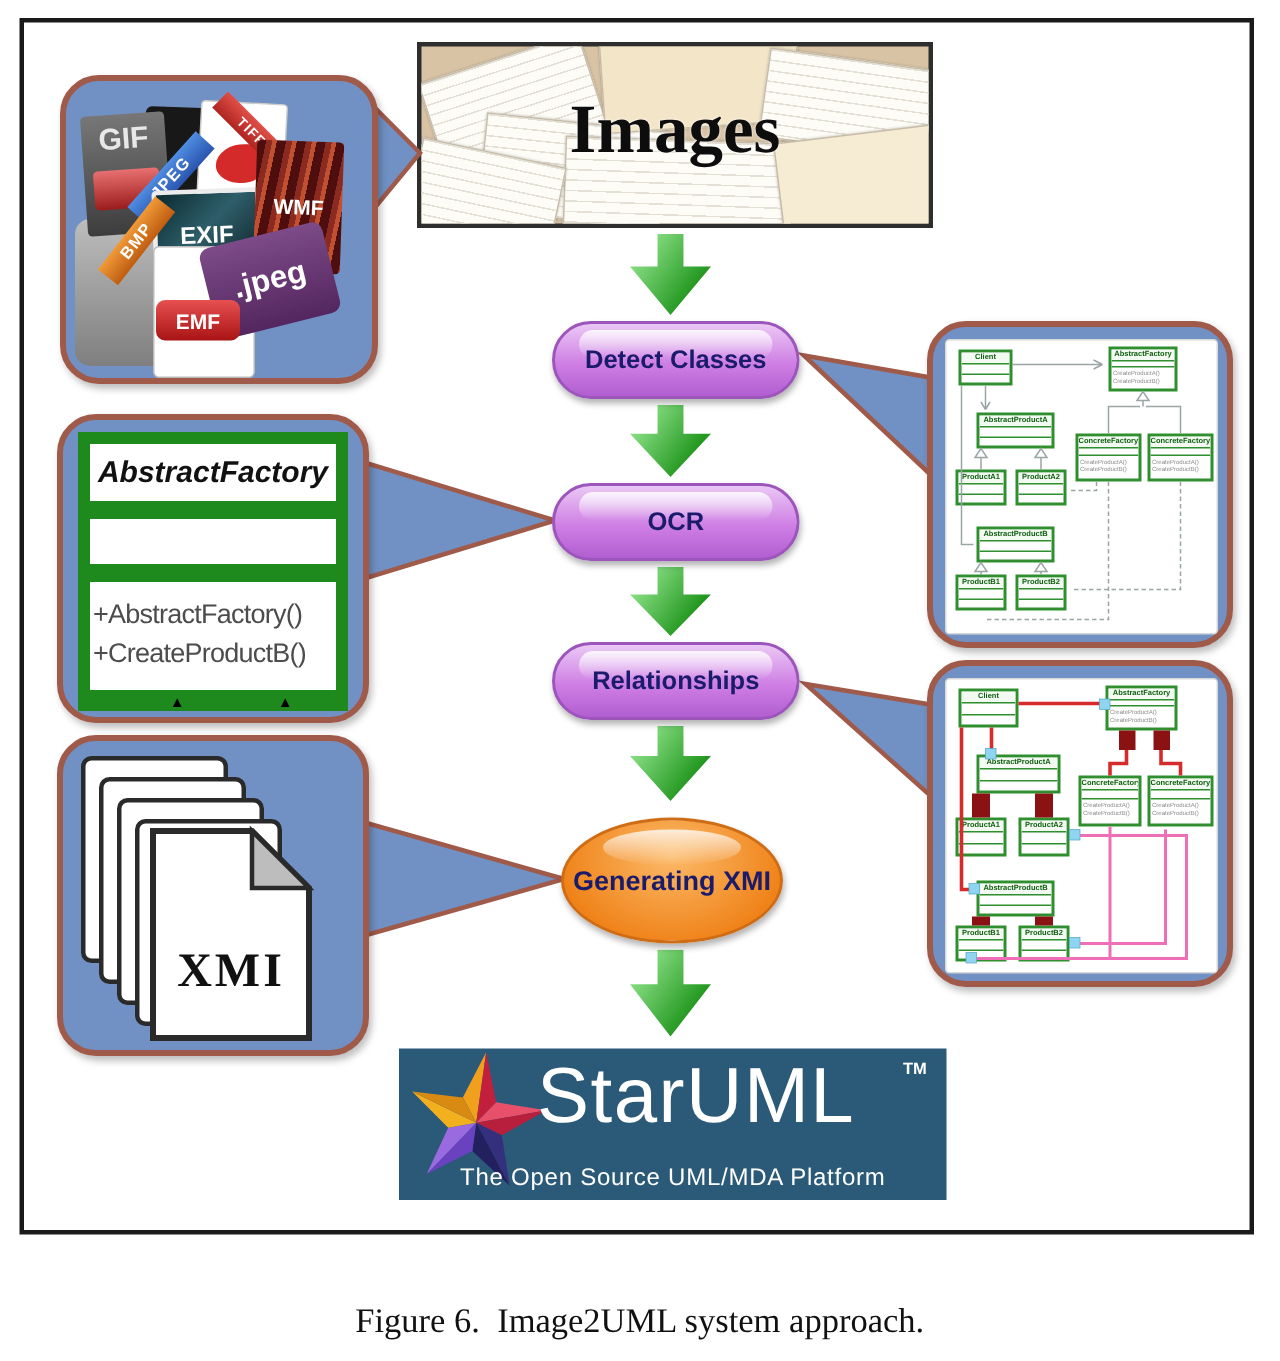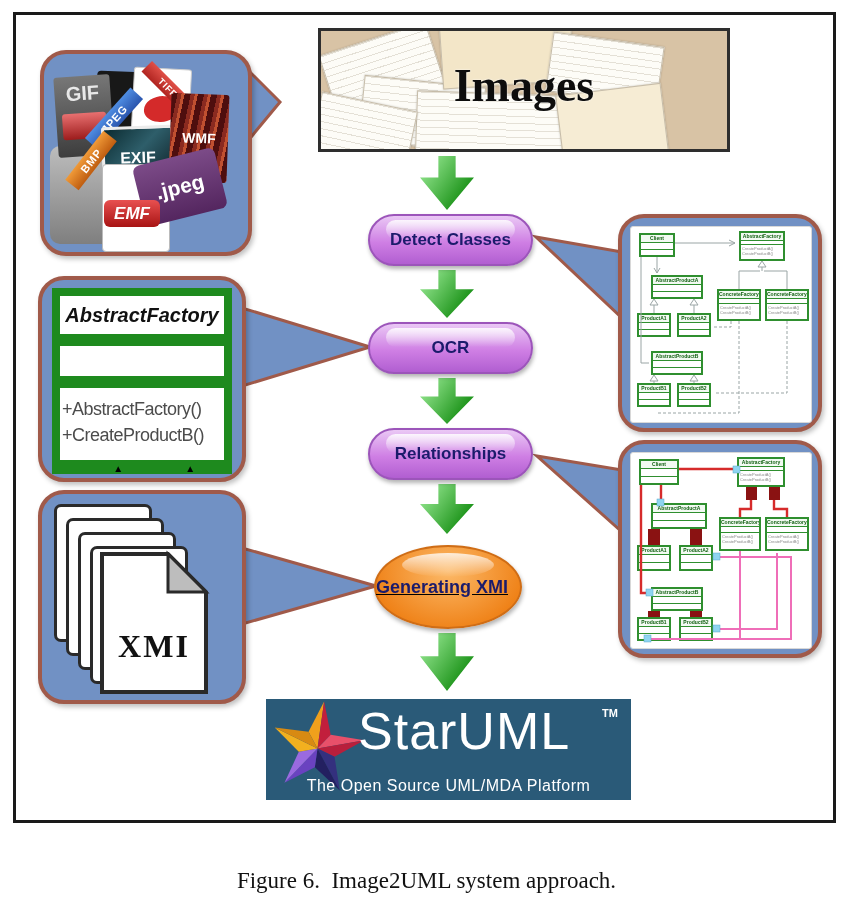--- a/index.html
+++ b/index.html
@@ -2,22 +2,22 @@
 <html style="--bubble_fill: #7191c4; --bubble_border: #a05a4a; --pill_top: #eac8f5; --pill_mid: #cf7fe4; --pill_border: #9c55ba; --pill_text: #1b1b6b; --arrow_light: #93e58e; --arrow_dark: #22971f; --ellipse_light: #fcb968; --ellipse_dark: #ef8218; --ellipse_border: #cf6d16; --staruml_bg: #2a5a78; --class_green: #1e8a1e; --images_bg: #d8c3a5; --mini_green: #2f8f2f; --red_line: #d62b2b; --dark_red: #8a1212; --pink_line: #ef6eb8; --blue_sq: #8fd4f0; --gray_line: #9aa5a5;"><head>
 <meta charset="utf-8">
 <style>
   html,body{margin:0;padding:0;background:#fff;}
   #stage{position:relative;width:853px;height:907px;background:#fff;overflow:hidden;
          font-family:"Liberation Sans",sans-serif;}
   
   #frame{position:absolute;left:13px;top:12px;width:817px;height:805px;border:3px solid #1a1a1a;}
 
   
-  .images-box{position:absolute;left:278px;top:28px;width:412px;height:124px;
-      background:var(--images_bg);border:3px solid #2e2e2e;box-sizing:border-box;overflow:hidden;margin-left:40px;}
+  .images-box{position:absolute;left:278px;top:28px;width:344px;height:124px;
+      background:var(--images_bg);border:3px solid #2e2e2e;box-sizing:border-box;overflow:hidden;}
   .paper{position:absolute;background:#fdfcf7;border:1px solid #c6bca9;
       background-image:repeating-linear-gradient(#e4e0d6 0 1px,transparent 1px 7px);
       box-shadow:0 0 2px rgba(0,0,0,.25);}
   .images-label{position:absolute;left:0;right:0;top:28px;text-align:center;
       font:bold 46px "Liberation Serif",serif;color:#0d0d0d;text-shadow:0 0 2px #fff;}
 
   .flow-arrow{position:absolute;left:420px;width:54px;
       clip-path:polygon(34% 0,66% 0,66% 40%,100% 40%,50% 100%,0 40%,34% 40%);
       background:linear-gradient(125deg,var(--arrow_light) 10%,var(--arrow_dark) 75%);}
 
@@ -25,21 +25,21 @@
       background:linear-gradient(180deg,var(--pill_top) 0%,var(--pill_mid) 55%,#b15ed1 100%);
       border:2px solid var(--pill_border);box-sizing:border-box;
       box-shadow:1px 3px 4px rgba(0,0,0,.3);display:flex;align-items:center;justify-content:center;}
   .pill::before{content:"";position:absolute;left:10%;top:4px;width:80%;height:40%;
       border-radius:24px;background:linear-gradient(180deg,rgba(255,255,255,.85),rgba(255,255,255,0));}
   .pill span{position:relative;font:bold 17px "Liberation Sans",sans-serif;color:var(--pill_text);}
 
   .ellipse{position:absolute;left:374px;top:545px;width:148px;height:84px;border-radius:50%;
       background:radial-gradient(ellipse at 50% 30%,var(--ellipse_light) 0%,var(--ellipse_dark) 75%);
       border:2px solid var(--ellipse_border);box-sizing:border-box;
-      box-shadow:1px 3px 4px rgba(0,0,0,.3);display:flex;align-items:center;text-decoration:underline;}
+      box-shadow:1px 3px 4px rgba(0,0,0,.3);display:flex;align-items:center;justify-content:center;}
   .ellipse::before{content:"";position:absolute;left:18%;top:6px;width:64%;height:30%;
       border-radius:50%;background:linear-gradient(180deg,rgba(255,255,255,.8),rgba(255,255,255,0));}
   .ellipse span{position:relative;font:bold 18px "Liberation Sans",sans-serif;color:var(--pill_text);}
 
   
   .staruml{position:absolute;left:266px;top:699px;width:365px;height:101px;
       background:var(--staruml_bg);overflow:hidden;}
   .staruml .name{position:absolute;left:92px;top:2px;font:52px "Liberation Sans",sans-serif;
       font-weight:500;color:#fff;letter-spacing:1px;}
   .staruml .tm{position:absolute;left:336px;top:8px;font:bold 11px "Liberation Sans",sans-serif;color:#fff;}
@@ -75,21 +75,21 @@
       background:linear-gradient(135deg,#0b2b31 0%,#2e5e6a 45%,#0a1a20 100%);font-size:16px;transform:rotate(-2deg);}
   .f-wmf{left:126px;top:40px;width:58px;height:88px;border-radius:3px;
       background:repeating-linear-gradient(100deg,#4e0e0e 0 6px,#8a2a20 6px 10px,#c05030 10px 13px);
       font-size:14px;transform:rotate(2deg);}
   .f-bmp{left:16px;top:98px;width:62px;height:17px;background:linear-gradient(#f09a38,#bf5d10);
       transform:rotate(-52deg);font-size:11px;letter-spacing:1px;}
   .f-page2{left:58px;top:110px;width:66px;height:86px;background:#fff;border:1px solid #bbb;border-radius:4px;}
   .f-jpegf{left:94px;top:102px;width:84px;height:62px;border-radius:7px;
       background:linear-gradient(#7c4b88,#54265f);transform:rotate(-14deg);font-size:21px;}
   .f-emf{left:60px;top:146px;width:56px;height:27px;border-radius:6px;
-      background:linear-gradient(#e85050,#a81414);font-size:17px;font-style:italic;}
+      background:linear-gradient(#e85050,#a81414);font-size:14px;}
 
   
   .af-box{position:absolute;left:10px;top:8px;width:180px;height:186px;background:var(--class_green);}
   .af-cell{position:absolute;left:8px;right:8px;background:#fff;}
   .af-title{top:8px;height:38px;display:flex;align-items:center;justify-content:center;
       font:italic bold 20px "Liberation Sans",sans-serif;color:#111;}
   .af-empty{top:58px;height:30px;}
   .af-methods{top:100px;height:72px;font:18px "Liberation Sans",sans-serif;color:#4c4c4c;
       line-height:26px;padding:8px 2px 0 2px;box-sizing:border-box;letter-spacing:-0.5px;}
   .af-arrow{position:absolute;bottom:0;font-size:10px;color:#000;}

